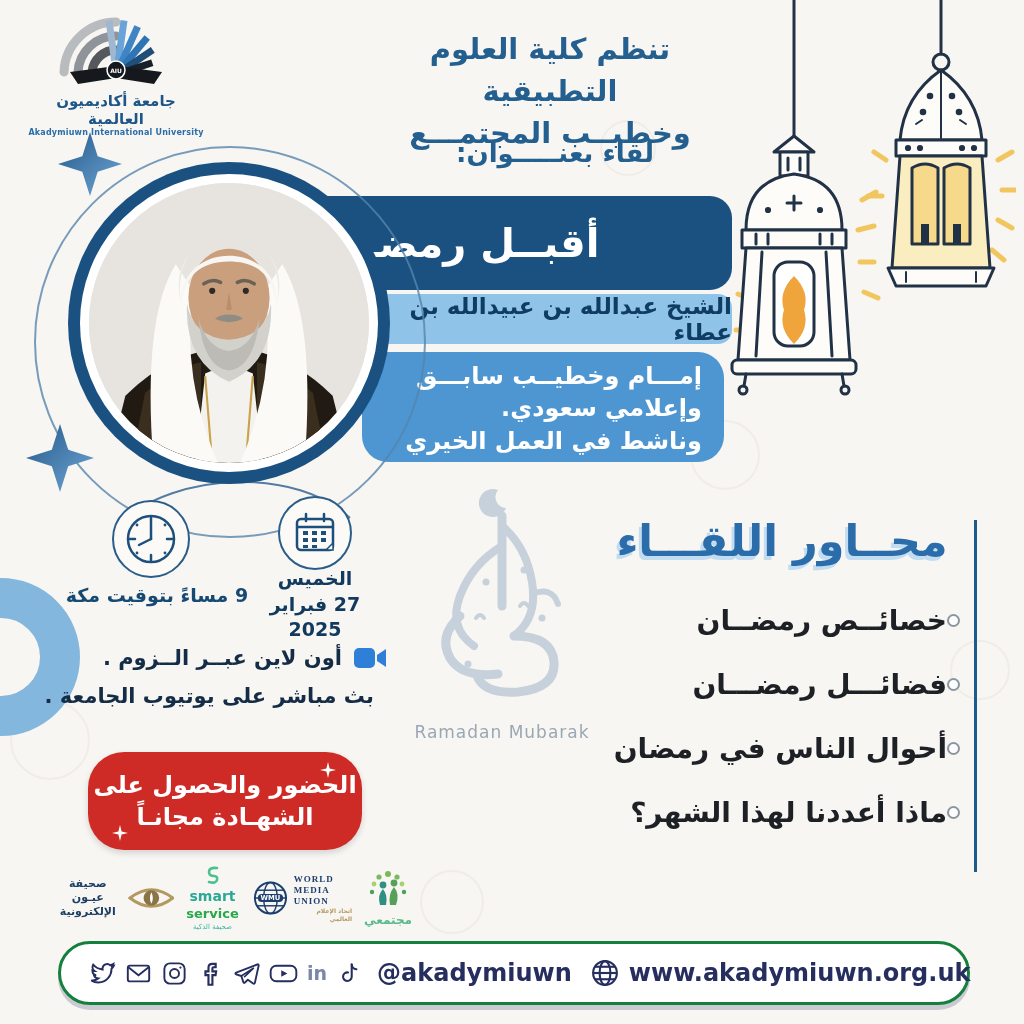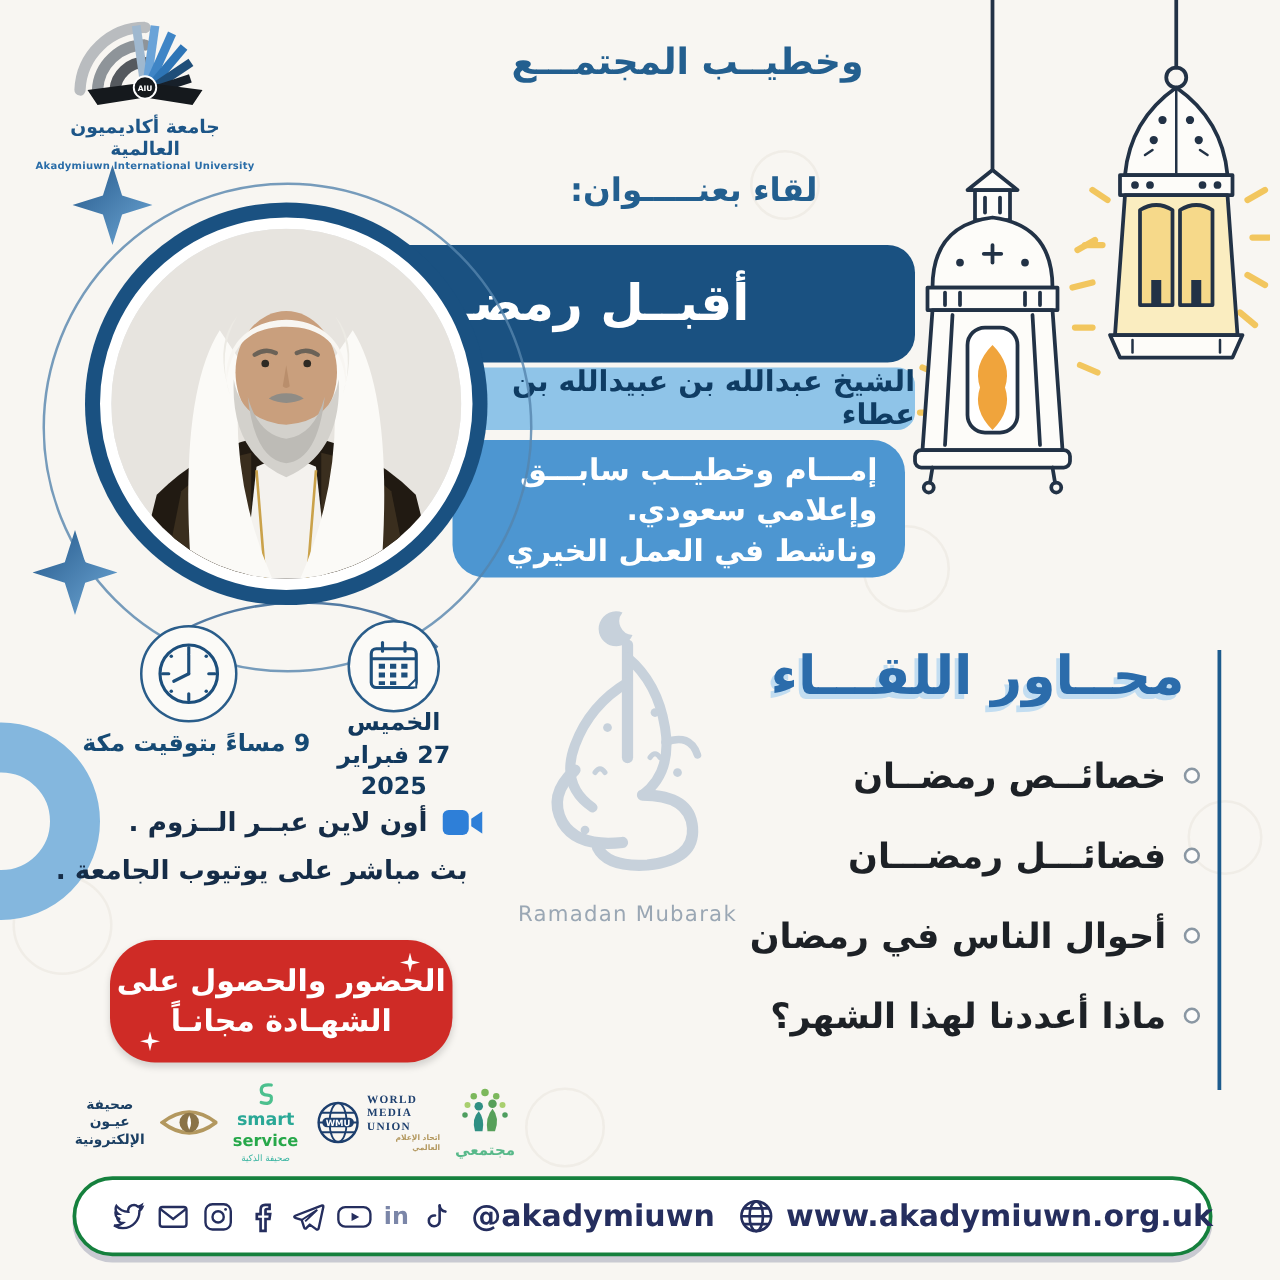--- a/index.html
+++ b/index.html
@@ -89,21 +89,21 @@
                font-size:9px; line-height:1.25; letter-spacing:1px; }
   .p-wmu-txt .tag { font-family:"DejaVu Sans", sans-serif; color:#b3985f; font-size:6px; direction:rtl; letter-spacing:0; }
   .p-mojtama { display:flex; flex-direction:column; align-items:center; }
   .p-mojtama .nm { color:#58b98a; font-size:12px; font-weight:bold; direction:rtl; }
 
   
   .topics-line { position:absolute; left:974px; top:520px; width:3px; height:352px; background:#1d5b8d; }
   .topics-title { position:absolute; right:62px; top:516px; width:360px; text-align:center; direction:rtl;
                   color:#2b6cab; font-weight:bold; font-size:43px; text-shadow:-3px 4px 0 #c2ddf1; }
   .topics-list { position:absolute; right:64px; top:604px; width:390px; direction:rtl; }
-  .topic-item { display:flex; align-items:center; gap:14px; margin-bottom:31px; }
+  .topic-item { display:flex; align-items:center; margin-bottom:31px; }
   .topic-marker { width:13px; height:13px; border:2px solid #8a97a3; border-radius:50%;
                   background:#fdfdfc; flex:0 0 auto; }
   .topic-item .txt { color:#1d2126; font-weight:bold; font-size:28px; white-space:nowrap; }
 
   
   .footer-pill { position:absolute; left:58px; top:941px; width:912px; height:64px; background:#fff;
                  border:3px solid #15803d; border-radius:34px; display:flex; align-items:center;
                  padding:0 28px; gap:9px; box-shadow:0 5px 0 rgba(37,46,94,.22); z-index:5; }
   .footer-pill .handle { color:#252e5e; font-weight:bold; font-size:24px; margin-left:6px; }
   .footer-pill .spacer { flex:1; }
@@ -150,20 +150,21 @@
       </g>
       <path d="M34 62 L80 56 L126 62 L118 74 L80 68 L42 74 Z" fill="#15191d"></path>
       <circle cx="80" cy="60" r="9" fill="#15191d" stroke="#ffffff" stroke-width="1.5"></circle>
       <text x="80" y="63" font-size="6" fill="#ffffff" text-anchor="middle" font-weight="bold">AIU</text>
     </svg>
     <div class="ar">جامعة أكاديميون العالمية</div>
     <div class="en">Akadymiuwn International University</div>
   </div>
 
   <div class="org-title">
+    <div>تنظم كلية العلوم التطبيقية</div>
     <div>وخطيــب المجتمـــع</div>
   </div>
   <div class="meeting-intro">لقاء بعنـــــوان:</div>
 
   <svg class="lanterns" width="300" height="440" viewBox="0 0 300 440">
 
     <g stroke="#f2c14e" stroke-width="5" stroke-linecap="round" opacity=".9">
       <line x1="146" y1="200" x2="160" y2="192"></line>
         <line x1="142" y1="230" x2="158" y2="226"></line>
       <line x1="144" y1="262" x2="158" y2="262"></line>

